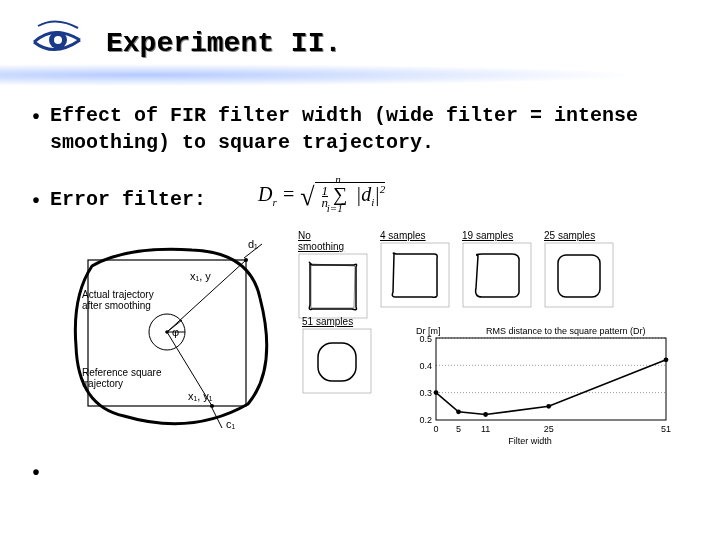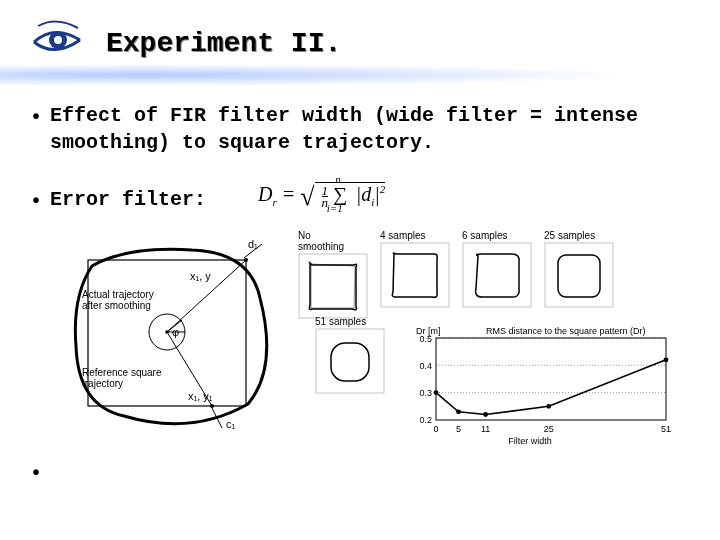--- a/index.html
+++ b/index.html
@@ -83,20 +83,21 @@
     height: 196px;
   }
   .thumbs {
     position: absolute;
     left: 246px;
     top: -6px;
   }
   .thumb {
     position: absolute;
     width: 60px;
+    text-decoration: underline;
   }
   .thumb-label {
     font-family: Arial, sans-serif;
     font-size: 10px;
     color: #000;
     text-align: left;
     margin-bottom: 1px;
   }
   .chart {
     position: absolute;
@@ -199,35 +200,35 @@
         </svg>
     </div>
     <div class="thumb" style="left:82px;top:0;">
       <div class="thumb-label">4 samples</div>
       <svg width="70" height="66" viewBox="0 0 70 66">
           <rect x="1" y="1" width="68" height="64" fill="#fff" stroke="#888" stroke-width="0.5"></rect>
           <path d="M14 12 Q12 10 16 12 L54 12 Q58 12 57 16 L57 52 Q58 56 52 55 L15 55 Q11 55 13 50 Z" fill="none" stroke="#000" stroke-width="1.5"></path>
         </svg>
     </div>
     <div class="thumb" style="left:164px;top:0;">
-      <div class="thumb-label">6 samples</div>
+      <div class="thumb-label">19 samples</div>
       <svg width="70" height="66" viewBox="0 0 70 66">
           <rect x="1" y="1" width="68" height="64" fill="#fff" stroke="#888" stroke-width="0.5"></rect>
           <path d="M16 14 Q12 12 20 12 L50 12 Q58 12 57 20 L57 48 Q58 56 48 55 L20 55 Q12 55 14 46 Z" fill="none" stroke="#000" stroke-width="1.5"></path>
         </svg>
     </div>
     <div class="thumb" style="left:246px;top:0;">
       <div class="thumb-label">25 samples</div>
       <svg width="70" height="66" viewBox="0 0 70 66">
           <rect x="1" y="1" width="68" height="64" fill="#fff" stroke="#888" stroke-width="0.5"></rect>
           <rect x="14" y="13" width="42" height="42" rx="8" ry="8" fill="none" stroke="#000" stroke-width="1.5"></rect>
         </svg>
     </div>
 
-    <div class="thumb" style="left:17px;top:86px;">
+    <div class="thumb" style="left:4px;top:86px;">
       <div class="thumb-label">51 samples</div>
       <svg width="70" height="66" viewBox="0 0 70 66">
           <rect x="1" y="1" width="68" height="64" fill="#fff" stroke="#888" stroke-width="0.5"></rect>
           <rect x="16" y="15" width="38" height="38" rx="14" ry="14" fill="none" stroke="#000" stroke-width="1.5"></rect>
         </svg>
     </div>
   </div>
 
   <svg class="chart" viewBox="0 0 290 120">
     <text x="26" y="8" font-size="9">Dr [m]</text>

